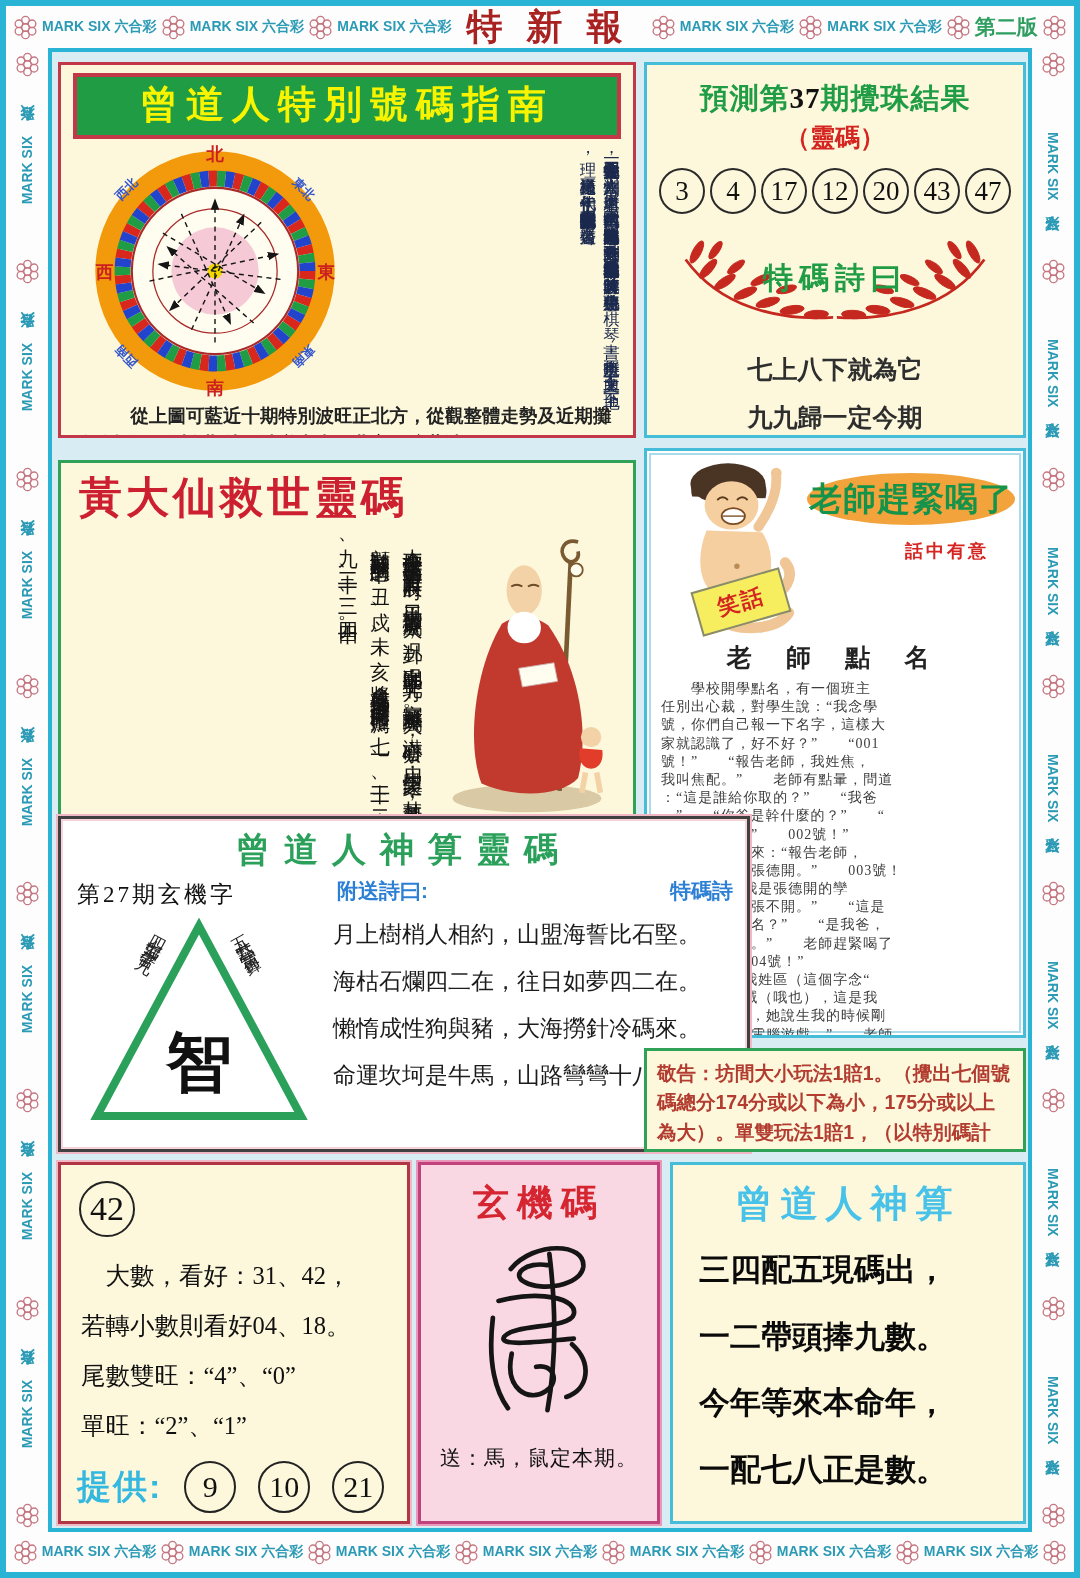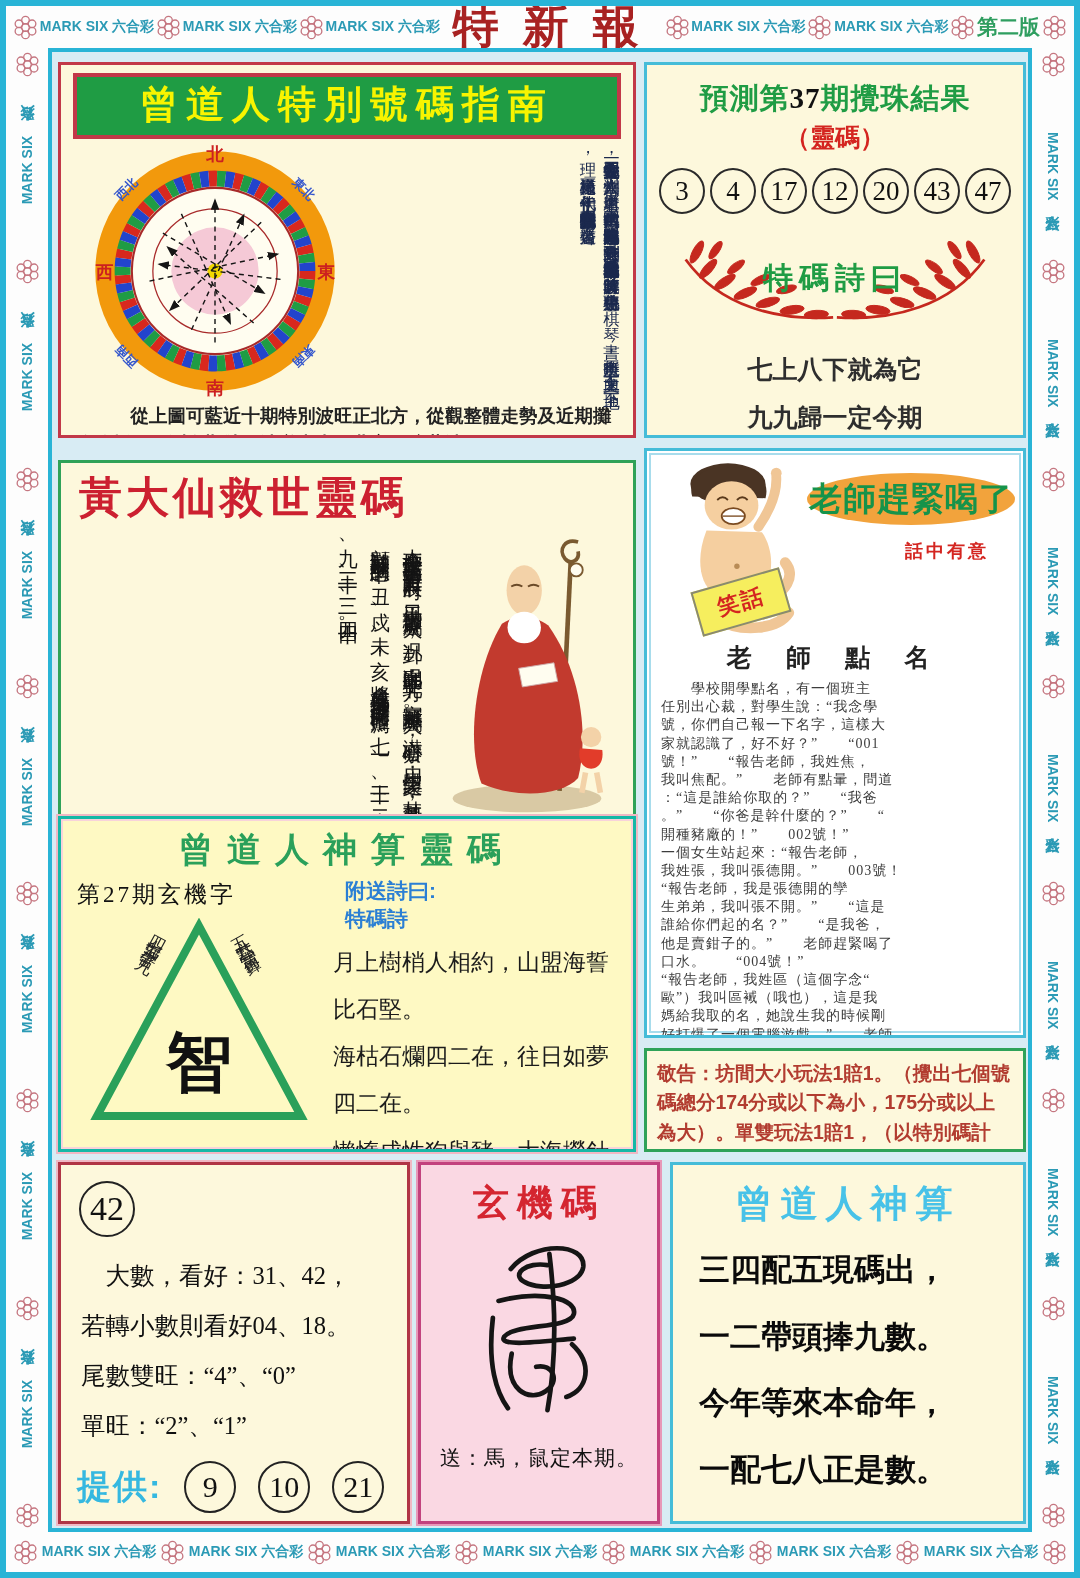--- a/index.html
+++ b/index.html
@@ -12,21 +12,21 @@
   
   .band { position:absolute; display:flex; align-items:center; overflow:hidden; }
   .band-top { top:0; left:0; right:0; height:42px; justify-content:space-between; padding:0 8px; }
   .band-bottom { bottom:0; left:0; right:0; height:40px; justify-content:space-between; padding:0 8px; }
   .band-left { top:42px; bottom:40px; left:0; width:42px; flex-direction:column; justify-content:space-between; padding:4px 0; }
   .band-right { top:42px; bottom:40px; right:0; width:42px; flex-direction:column; justify-content:space-between; padding:4px 0; }
   .mark-label { color:#2b9ab5; font-weight:bold; font-size:14px; letter-spacing:0; white-space:nowrap; }
   .v-label { writing-mode:vertical-rl; text-orientation:mixed; }
   .band-left .v-label { transform:rotate(180deg); }
   .flower { width:23px; height:25px; flex:none; }
-  .page-title { color:#a82222; font-size:46px; font-weight:bold; letter-spacing:24px; white-space:nowrap;
+  .page-title { color:#a82222; font-size:36px; font-weight:bold; letter-spacing:24px; white-space:nowrap;
                 font-family:"Liberation Serif","DejaVu Serif",serif; line-height:1; padding-left:10px; }
   .edition { color:#2f9e60; font-size:21px; font-weight:bold; white-space:nowrap;
              font-family:"Liberation Serif","DejaVu Serif",serif; }
 
   
   .content { position:absolute; top:42px; bottom:40px; left:42px; right:42px;
              border:4px solid #29b4d6; background:#d8ecf4; }
   .panel { position:absolute; overflow:hidden; }
 
   
@@ -78,38 +78,38 @@
   .joke-card { position:absolute; left:48px; top:128px; width:92px; height:46px; background:#f6ee5e;
                border:2px solid #8a8a70; transform:rotate(-16deg); display:flex; align-items:center; justify-content:center; }
   .joke-card span { color:#d42520; font-size:22px; font-weight:bold; letter-spacing:2px;
                     font-family:"Liberation Serif","DejaVu Serif",serif; }
   .story-title { text-align:center; font-size:25px; letter-spacing:14px; color:#222; font-weight:bold;
                  font-family:"Liberation Serif","DejaVu Serif",serif; margin-top:2px; }
   .story { padding:6px 12px 0 14px; font-size:14px; line-height:1.3; color:#3d3d3d; white-space:pre-line;
            font-family:"Liberation Serif","DejaVu Serif",serif; letter-spacing:1px; }
 
   
-  .p-lingma { left:6px; top:764px; width:578px; height:336px; background:#fef9c3; border:3px solid #14b8a6;
+  .p-lingma { left:6px; top:764px; width:692px; height:336px; background:#ffffff; border:3px solid #404040;
               box-shadow:inset 0 0 0 2px #f7d3da, 0 0 0 2px #f0b8c4; }
   .p-lingma .title { text-align:center; color:#2aa05a; font-size:34px; font-weight:bold; letter-spacing:14px;
                      margin-top:8px; font-family:"Liberation Serif","DejaVu Serif",serif; }
   .p-lingma .cols { display:flex; }
   .tri-block { width:272px; flex:none; position:relative; padding-left:8px; }
   .tri-block .issue { font-size:23px; color:#111; letter-spacing:3px; margin:6px 0 0 8px;
                       font-family:"Liberation Serif","DejaVu Serif",serif; }
   .tri-wrap { position:relative; width:236px; height:216px; margin-left:12px; }
   .tri-wrap svg { position:absolute; left:0; top:8px; }
   .tri-char { position:absolute; left:50%; top:108px; transform:translateX(-50%); font-size:66px; font-weight:bold;
               color:#111; font-family:"Liberation Serif","DejaVu Serif",serif; }
   .tri-side { position:absolute; writing-mode:vertical-rl; font-size:17px; color:#222; letter-spacing:4px;
               font-family:"Liberation Serif","DejaVu Serif",serif; top:16px; }
   .tri-left  { left:74px; transform-origin:top center; transform:rotate(29deg); }
   .tri-right { left:138px; transform-origin:top center; transform:rotate(-29deg); }
   .lingma-right { flex:1; padding-right:10px; }
-  .lingma-labels { display:flex; justify-content:space-between; margin:4px 12px 6px;flex-direction:column; }
+  .lingma-labels { display:flex; justify-content:space-between; margin:4px 4px 6px; }
   .lingma-labels span { color:#2b7fd4; font-size:21px; font-weight:bold; }
   .lingma-poem { font-size:23px; color:#1b1b1b; line-height:2.05; white-space:pre-line;
                  font-family:"Liberation Serif","DejaVu Serif",serif; }
 
   
   .p-notice { left:592px; top:996px; width:382px; height:104px; background:#fdf8dc; border:3px solid #2fa258;
               color:#b23c30; font-size:19.5px; font-weight:bold; padding:8px 10px; line-height:1.5; }
 
   
   .p-special { left:6px; top:1110px; width:352px; height:362px; background:#fdf8dc; border:3px solid #b03545;

